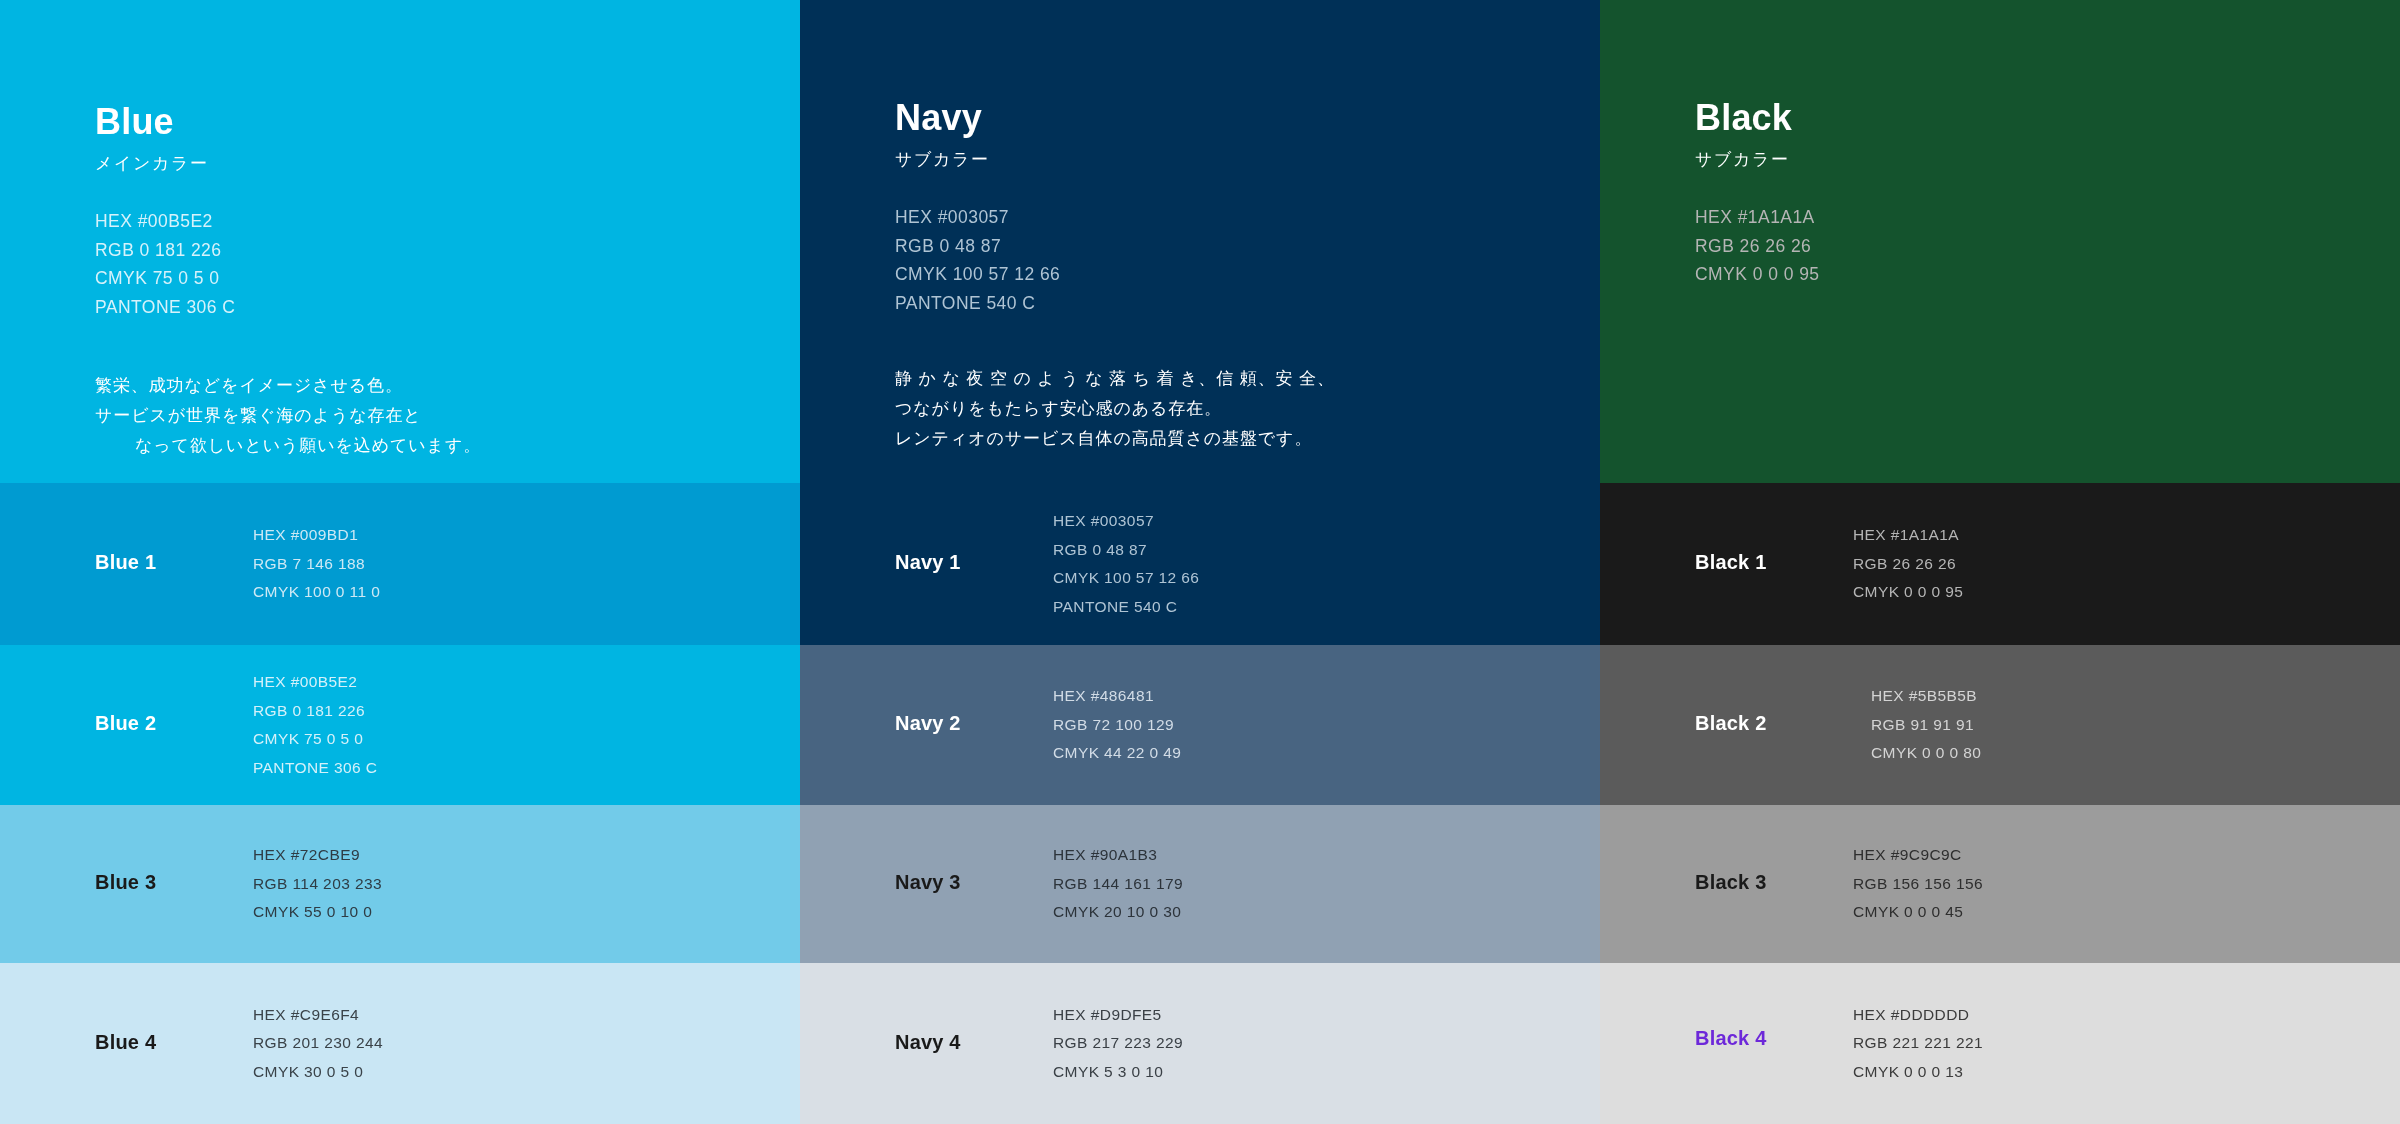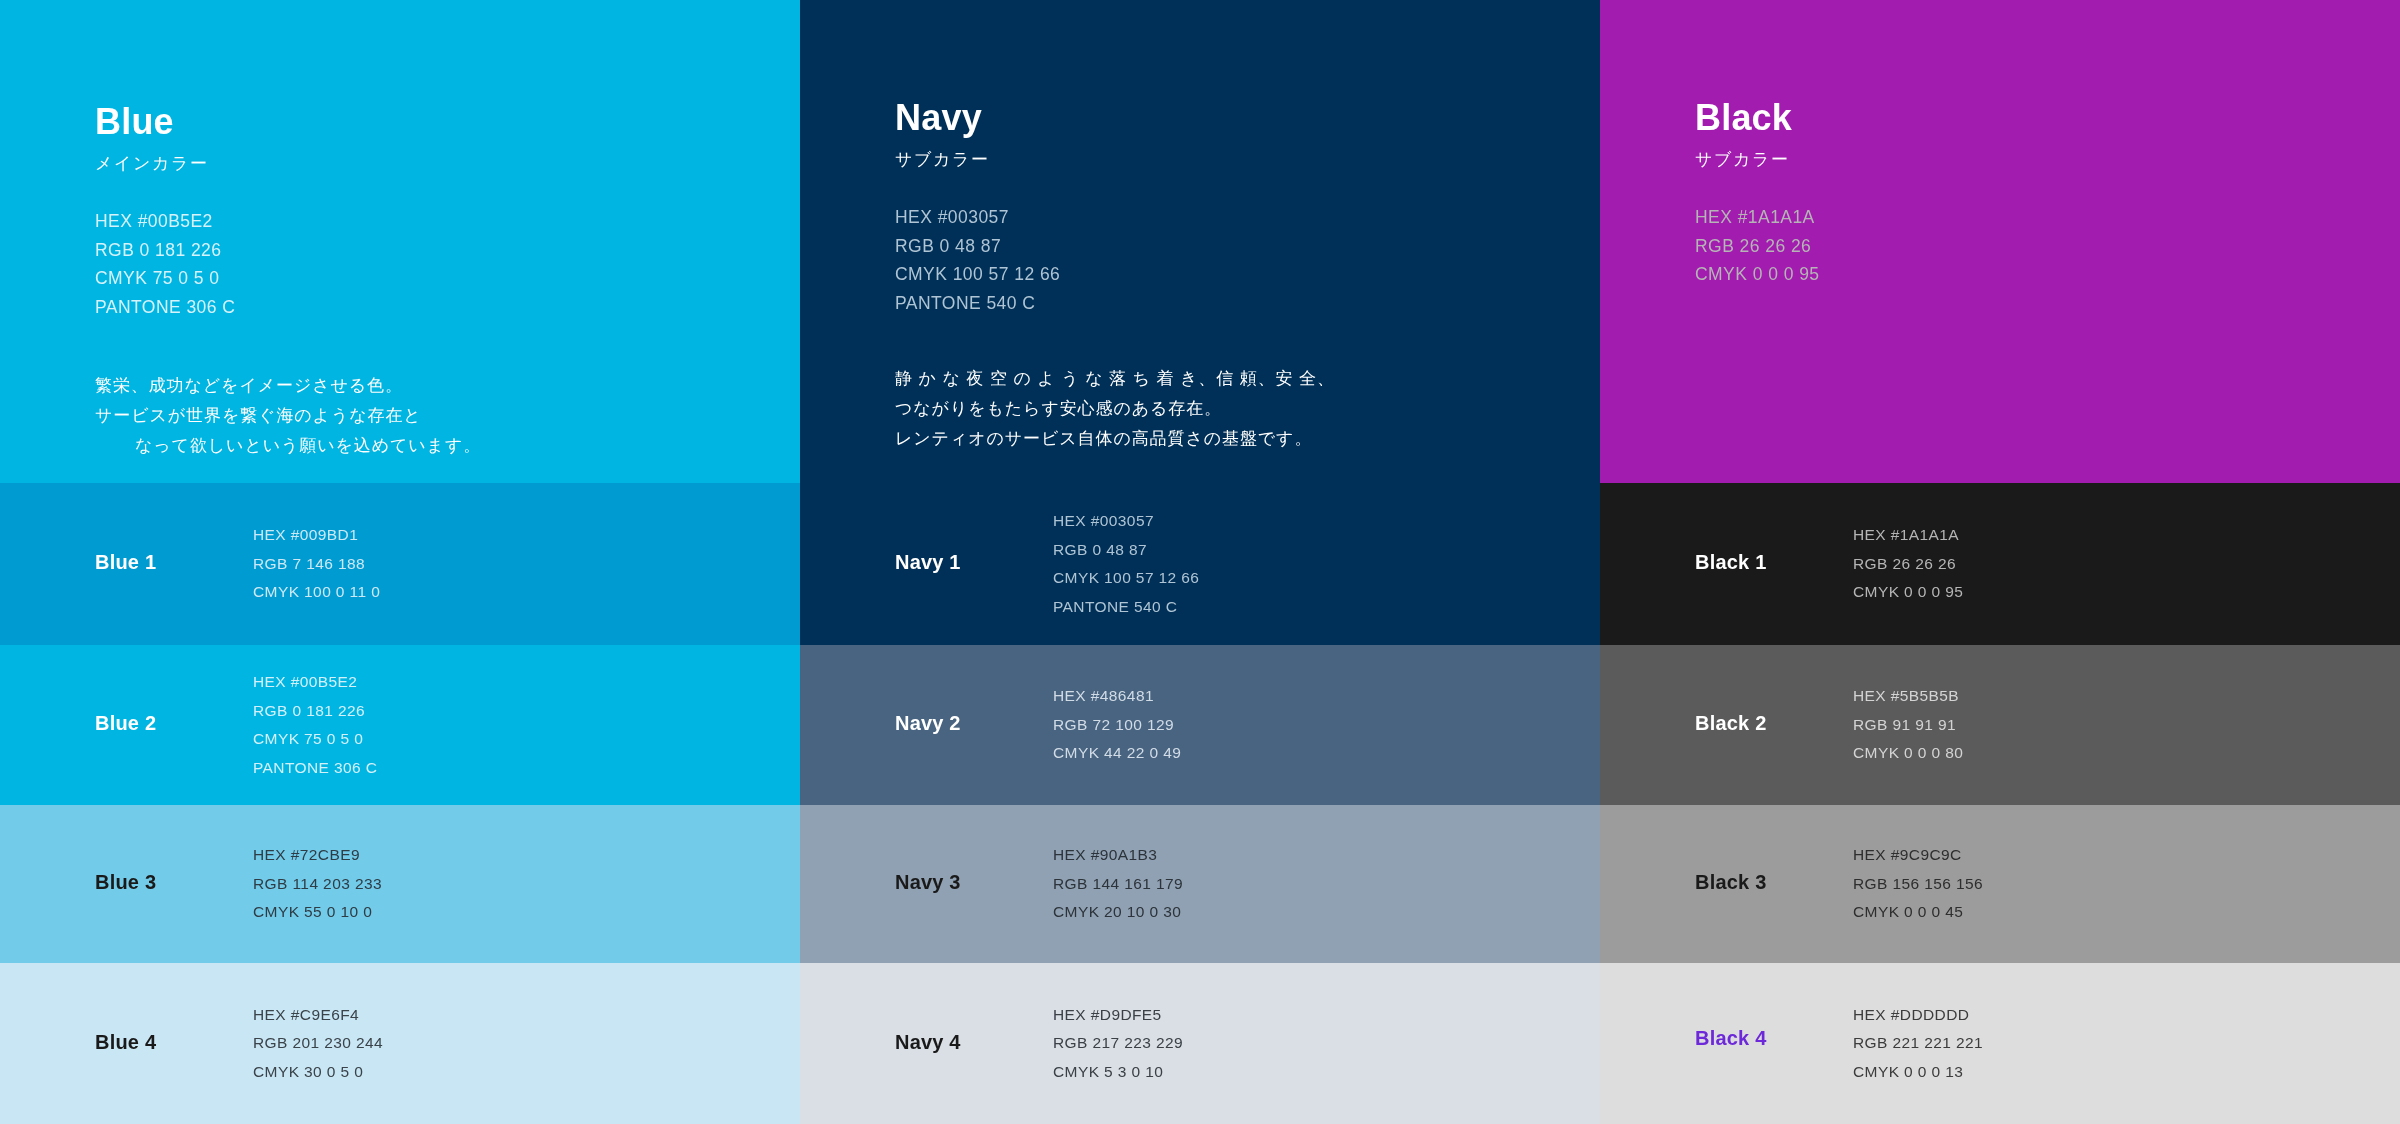--- a/index.html
+++ b/index.html
@@ -186,21 +186,21 @@
           <div class="row-name" style="color: rgb(26, 26, 26); top: 67.5px;">Navy 4</div>
           <div class="row-specs" style="top: 37.5px;">
             <div class="spec" style="color: rgb(58, 64, 70);">HEX #D9DFE5</div>
             <div class="spec" style="color: rgb(58, 64, 70);">RGB 217 223 229</div>
             <div class="spec" style="color: rgb(58, 64, 70);">CMYK 5 3 0 10</div>
           </div>
         </div>
       </div>
     </div>
     <div class="column col-black">
-      <div class="hero" style="background: #a21caf;">
+      <div class="hero" style="background: #14532d;">
         <div class="hero-inner">
           <div class="hero-title" style="color: rgb(255, 255, 255);">Black</div>
           <div class="hero-sub" style="color: rgb(255, 255, 255);">サブカラー</div>
           <div class="hero-specs">
             <div class="spec" style="color: rgb(181, 181, 181);">HEX #1A1A1A</div>
             <div class="spec" style="color: rgb(181, 181, 181);">RGB 26 26 26</div>
             <div class="spec" style="color: rgb(181, 181, 181);">CMYK 0 0 0 95</div>
           </div>
         </div>
       </div>
@@ -208,21 +208,21 @@
         <div class="row r1" style="background: rgb(26, 26, 26);">
           <div class="row-name" style="color: rgb(255, 255, 255); top: 68px;">Black 1</div>
           <div class="row-specs" style="top: 38px;">
             <div class="spec" style="color: rgb(181, 181, 181);">HEX #1A1A1A</div>
             <div class="spec" style="color: rgb(181, 181, 181);">RGB 26 26 26</div>
             <div class="spec" style="color: rgb(181, 181, 181);">CMYK 0 0 0 95</div>
           </div>
         </div>
         <div class="row r2" style="background: rgb(91, 91, 91);">
           <div class="row-name" style="color: rgb(255, 255, 255); top: 67px;">Black 2</div>
-          <div class="row-specs" style="top: 37px;">
+          <div class="row-specs" style="top: 37px; margin-left: 18px;">
             <div class="spec" style="color: rgb(212, 212, 212);">HEX #5B5B5B</div>
             <div class="spec" style="color: rgb(212, 212, 212);">RGB 91 91 91</div>
             <div class="spec" style="color: rgb(212, 212, 212);">CMYK 0 0 0 80</div>
           </div>
         </div>
         <div class="row r3" style="background: rgb(156, 156, 156);">
           <div class="row-name" style="color: rgb(26, 26, 26); top: 66px;">Black 3</div>
           <div class="row-specs" style="top: 36px;">
             <div class="spec" style="color: rgb(46, 46, 46);">HEX #9C9C9C</div>
             <div class="spec" style="color: rgb(46, 46, 46); text-align: center;">RGB 156 156 156</div>

